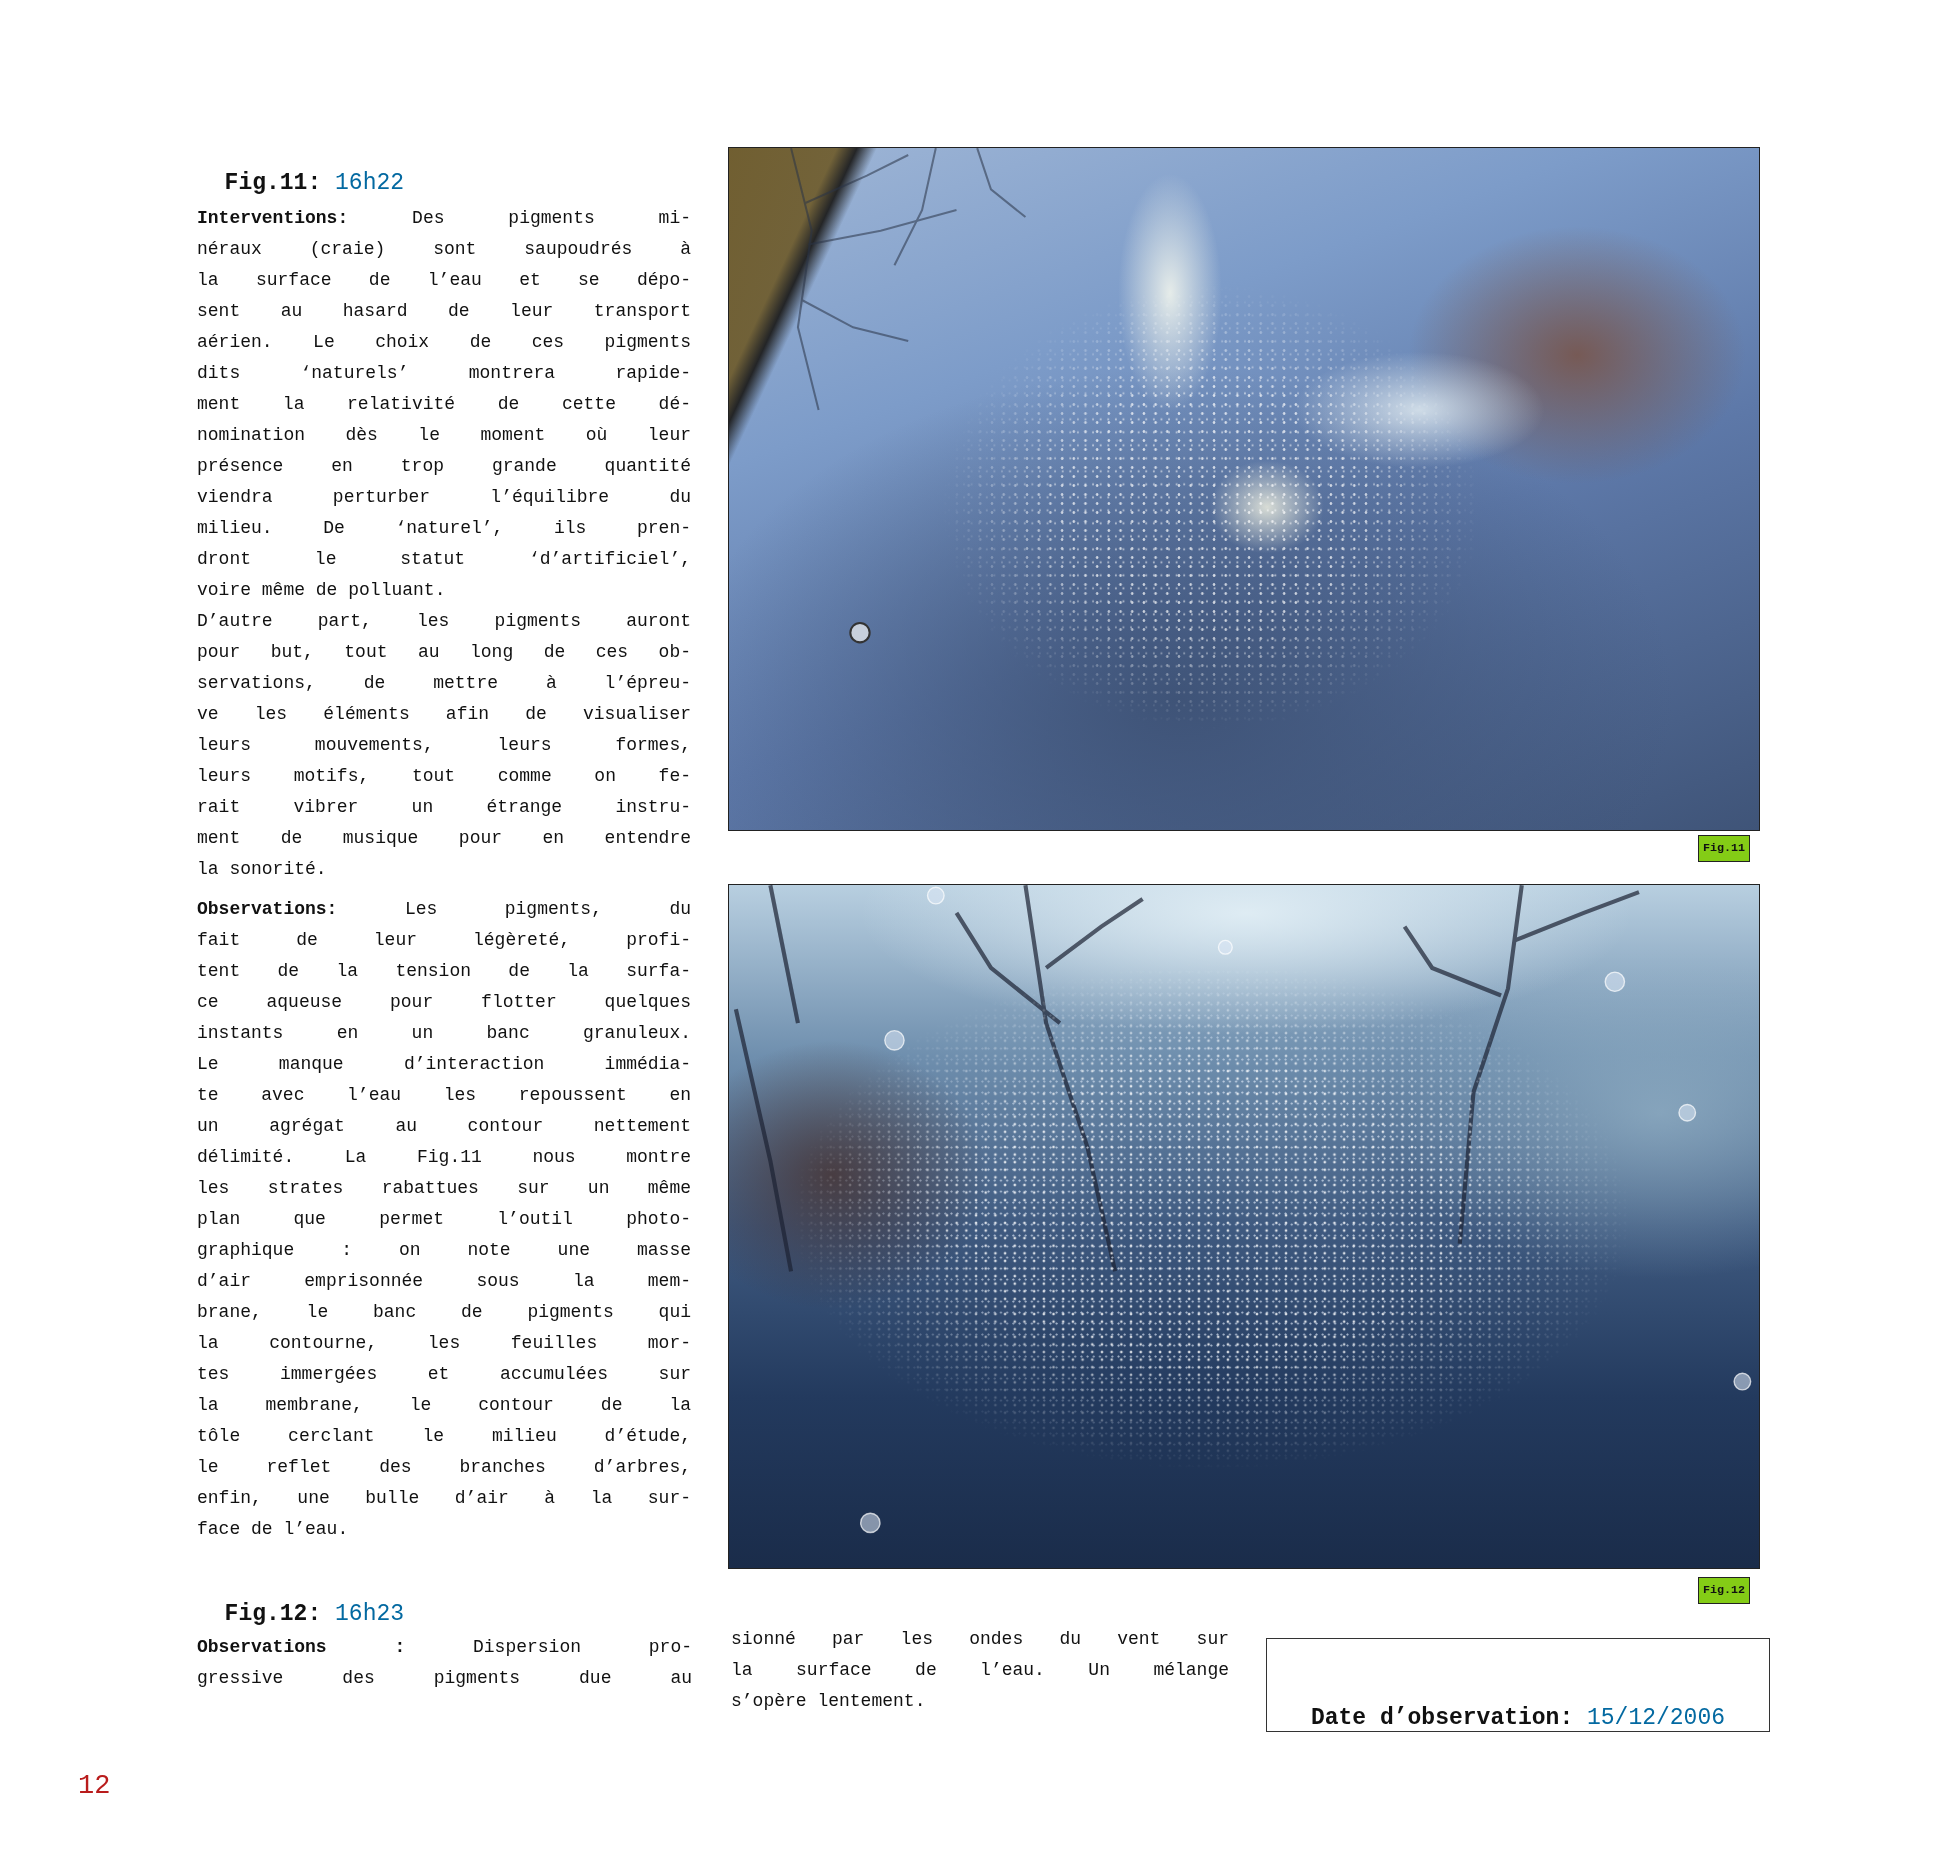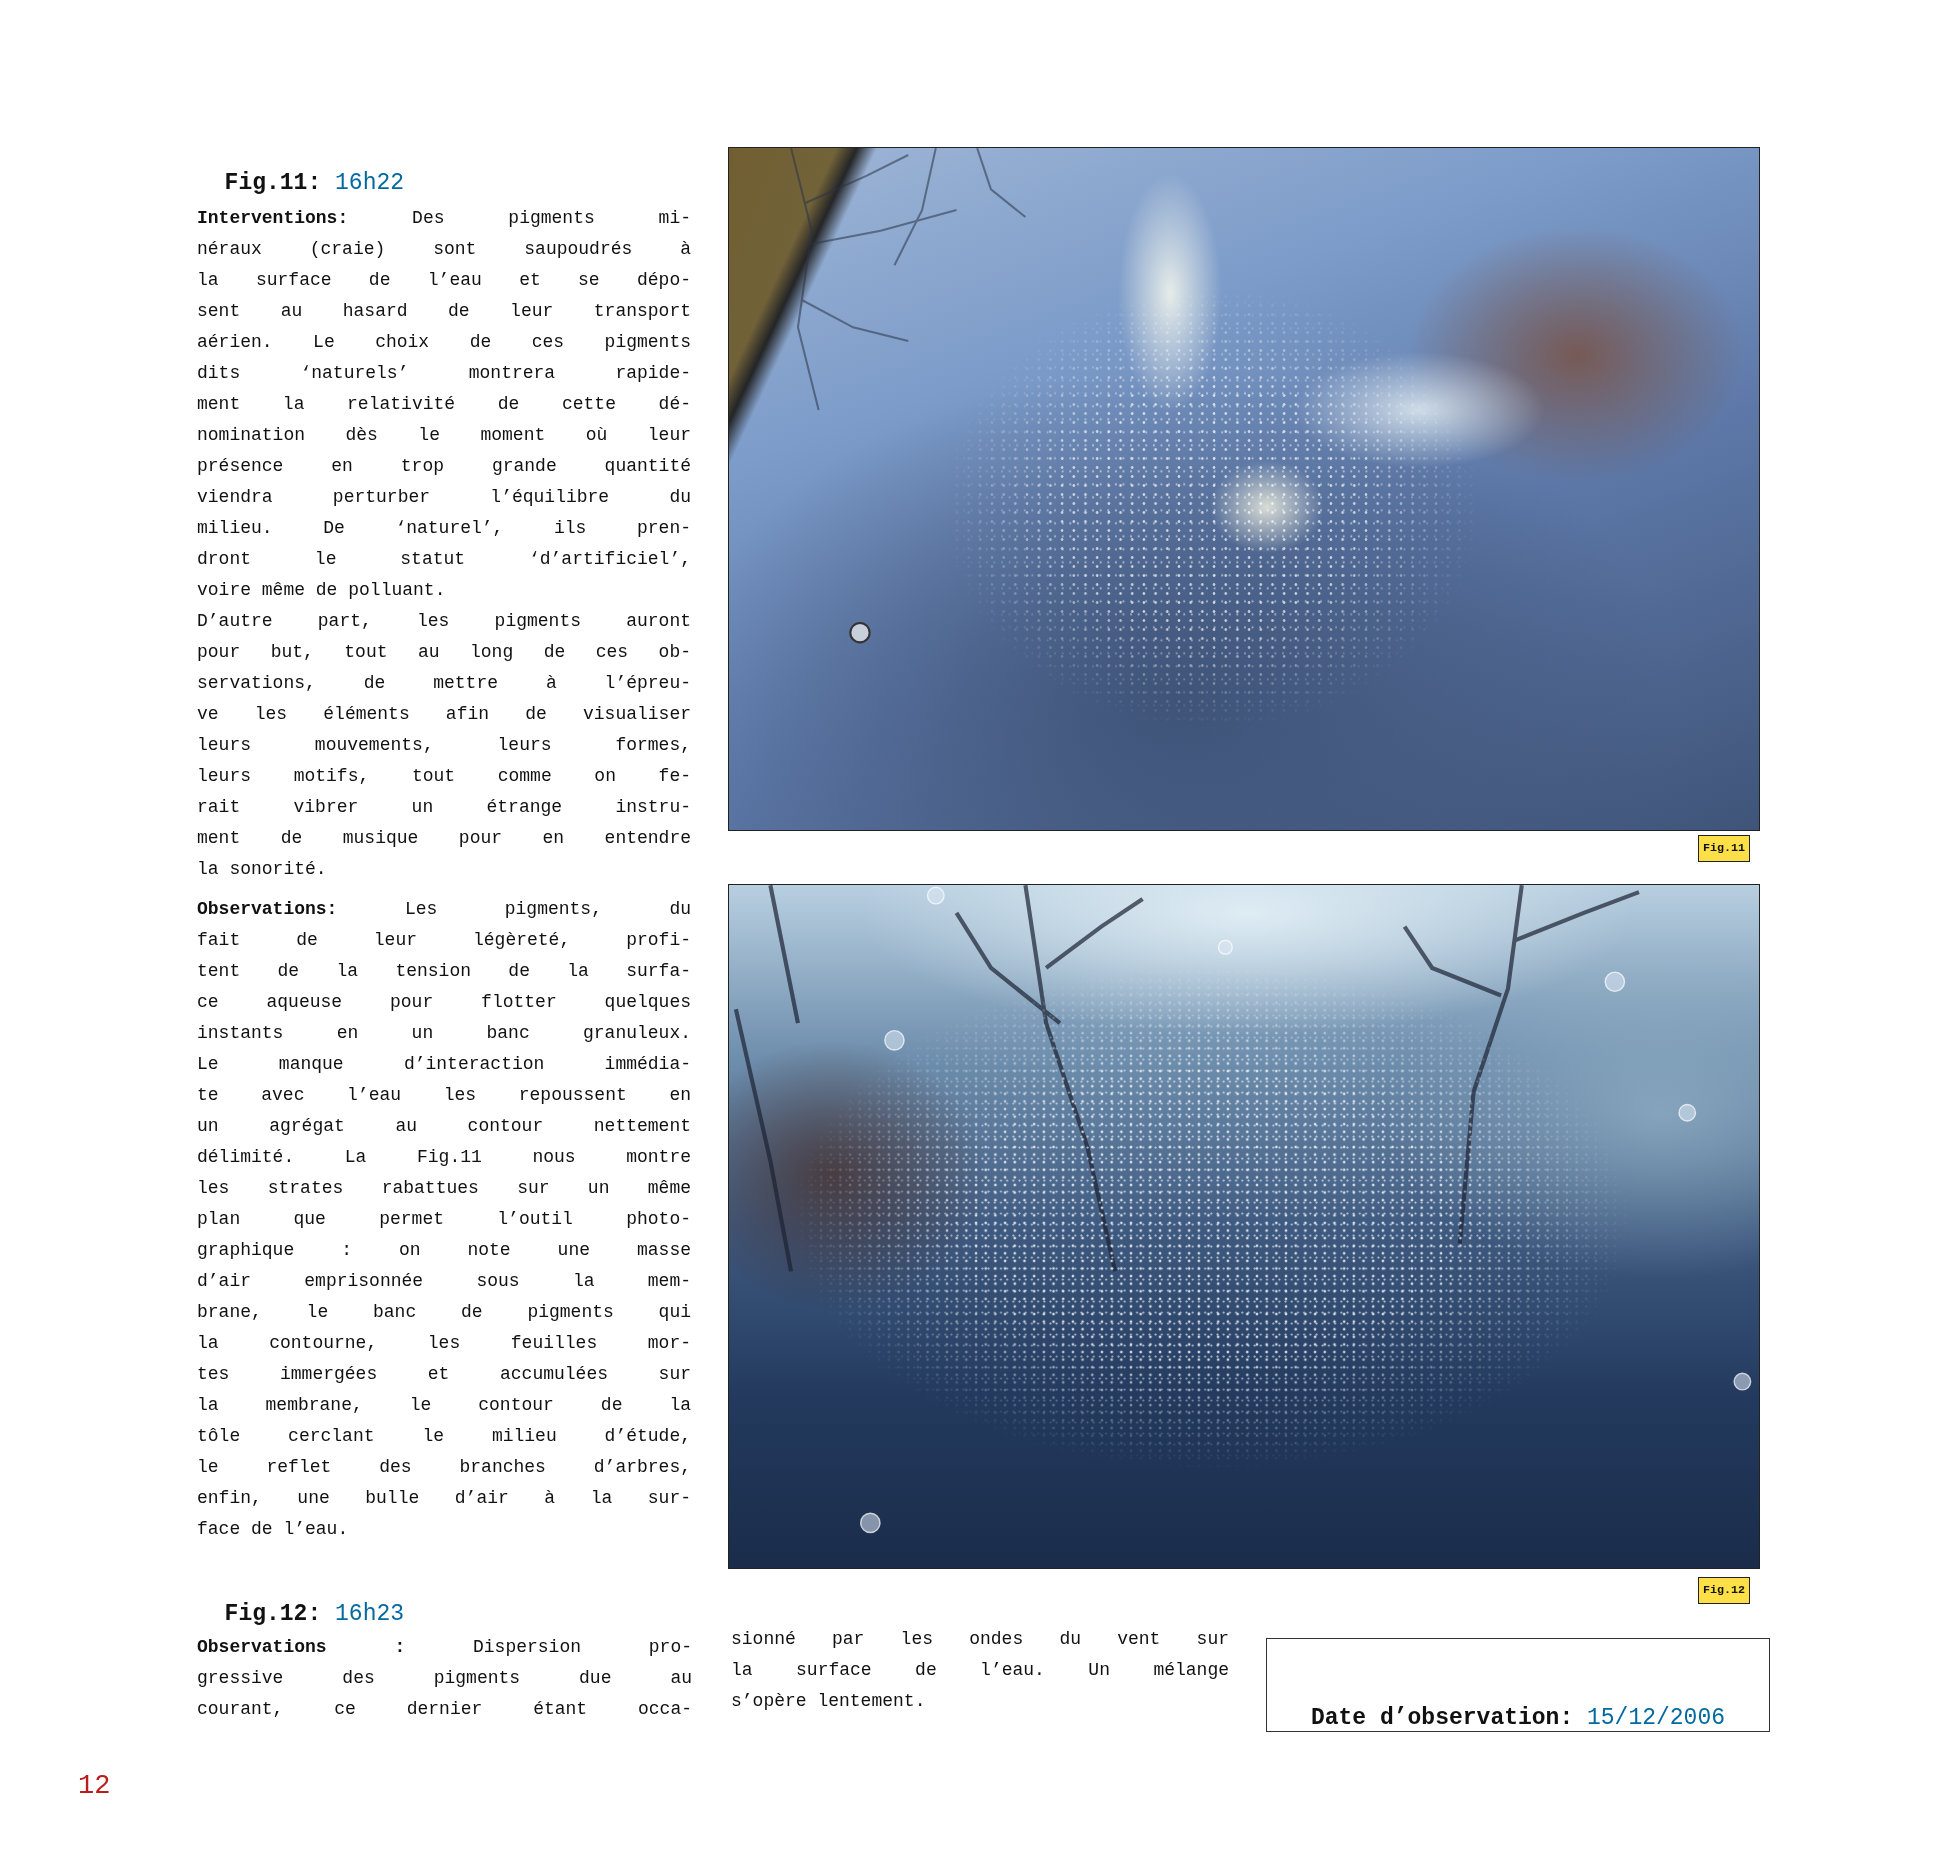--- a/index.html
+++ b/index.html
@@ -49,21 +49,21 @@
     background-image:
       radial-gradient(circle, rgba(255,255,255,0.95) 1px, transparent 1.7px),
       radial-gradient(circle, rgba(230,240,255,0.8) 0.7px, transparent 1.4px);
     background-size: 9.7px 7.6px, 6.2px 11px;
     background-position: 0 0, 2.8px 4.1px;
     -webkit-mask-image: radial-gradient(ellipse 524px 317px at 483px 331px, #000 45%, transparent 80%);
             mask-image: radial-gradient(ellipse 524px 317px at 483px 331px, #000 45%, transparent 80%);
     opacity: 0.85;
   }
   .branches { position: absolute; inset: 0; }
-  .fig-tag { position: absolute; border: 1.4px solid #222; background: #fde047; box-sizing: border-box;
+  .fig-tag { position: absolute; border: 1.4px solid #222; background: #84cc16; box-sizing: border-box;
              font-size: 11.7px; font-weight: bold; line-height: 24px; text-align: center; width: 52px; height: 27px; }
   #date-box { left: 1266px; top: 1638px; width: 504px; height: 94px; border: 1.4px solid #333;
               box-sizing: border-box; font-size: 23px; display: flex; align-items: flex-end; justify-content: center; white-space: pre; }
   #date-box b { font-weight: bold; }
   #page-number { left: 78px; top: 1771px; font-size: 27px; color: #b91c1c; }
 </style>
 </head>
 <body>
 
 <div class="abs fig-label" style="left:197px; top:141px;">
@@ -119,21 +119,20 @@
     <span class="line last"><span>face de l’eau.</span></span>
   </div>
 
 <div class="abs fig-label" style="left:197px; top:1572px;">
   <b>Fig.12:</b><span class="fig-time"> 16h23</span>
 </div>
 
 <div class="abs para" id="obs12col1" style="left:197px; top:1632px; width:495px;">
     <span class="line"><span class="lead">Observations :</span><span> Dispersion pro-</span></span>
     <span class="line"><span>gressive des pigments due au</span></span>
-    <span class="line"><span>courant, ce dernier étant occa-</span></span>
   </div>
 <div class="abs para" id="obs12col2" style="left:731px; top:1624px; width:498px;">
     <span class="line"><span>sionné par les ondes du vent sur</span></span>
     <span class="line"><span>la surface de l’eau. Un mélange</span></span>
     <span class="line last"><span>s’opère lentement.</span></span>
   </div>
 
 <div class="photo" id="photo-11">
   <svg class="branches" width="1032" height="684" viewBox="0 0 1497 992">
     <g stroke="#2a3447" stroke-width="3" fill="none" opacity="0.55">

